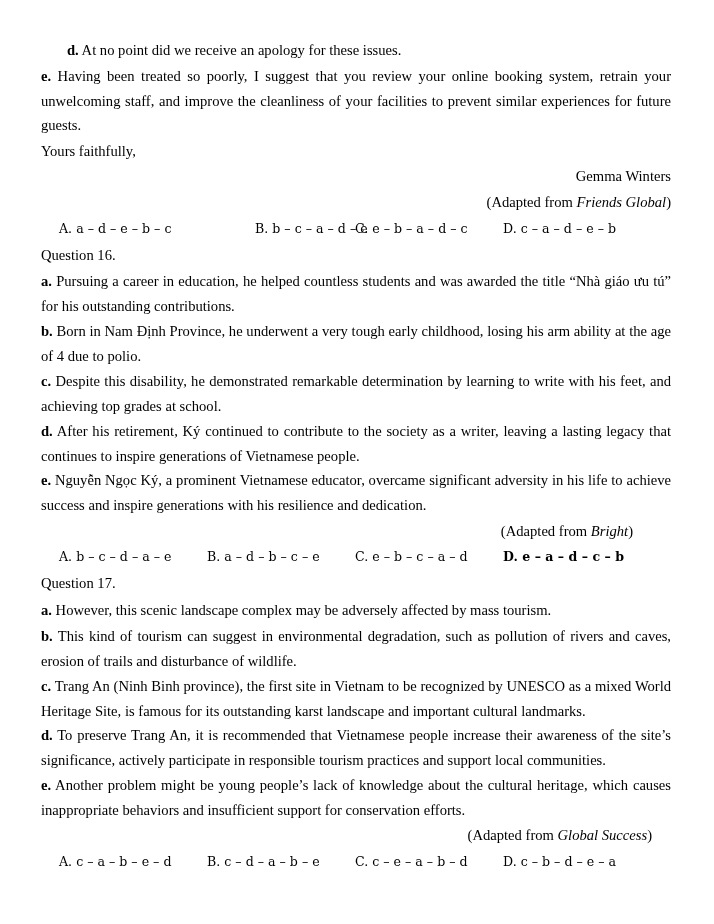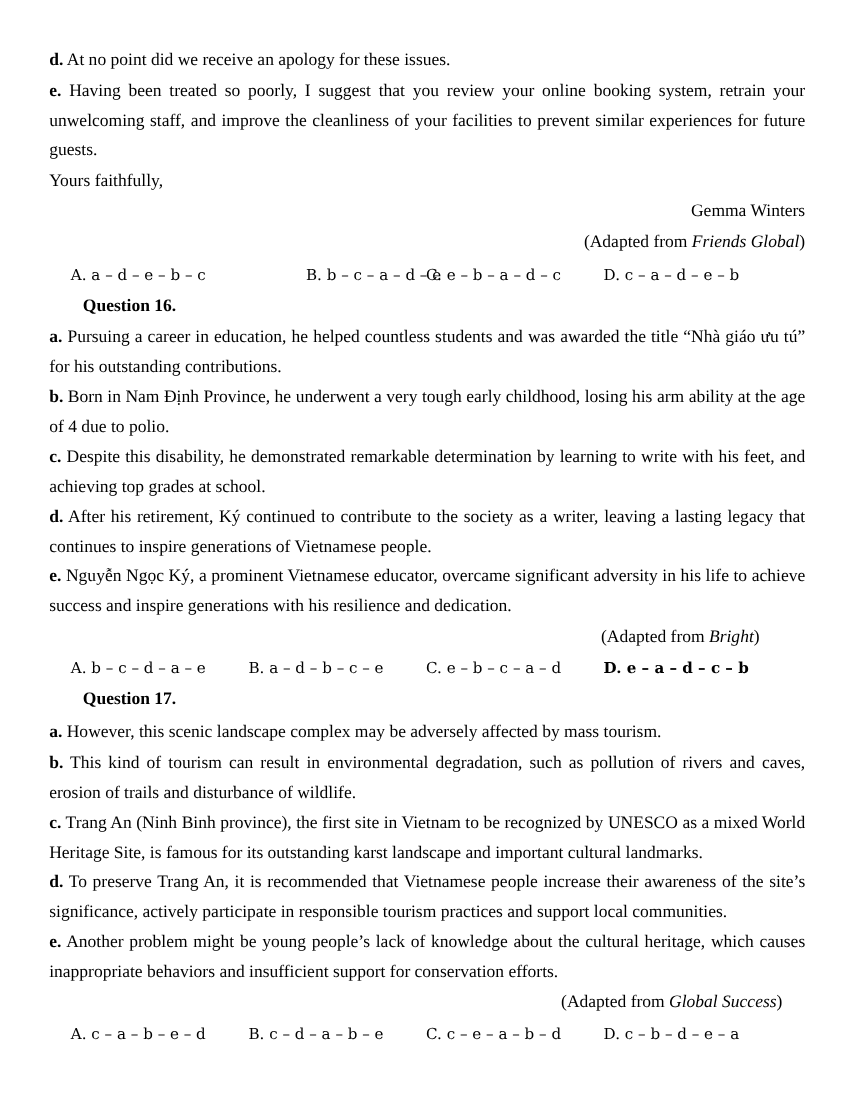--- a/index.html
+++ b/index.html
@@ -30,21 +30,21 @@
       white-space: nowrap;
     }
     .para {
       position: absolute;
       left: 0;
       width: 630px;
       line-height: 24.5px;
       text-align: justify;
     }
     .para .lbl, .line .lbl { font-weight: bold; }
-    .q-title { font-weight: bold; margin-left: 28px; }
+    .q-title { font-weight: normal; }
     .source {
       position: absolute;
       right: 0;
       text-align: right;
       line-height: 24px;
       white-space: nowrap;
     }
     .source i { font-style: italic; }
     .options {
       position: absolute;
@@ -58,21 +58,21 @@
     .opt {
       position: absolute;
       top: 0;
     }
   </style>
 </head>
 <body>
 
 <div class="page">
 
-  <div class="para" style="top:38px;">
+  <div class="para" style="top:38px;margin-left:26px;">
     <span class="lbl">d.</span><span> At no point did we receive an apology for these issues.</span>
   </div>
   <div class="para" style="top:64px;">
     <span class="lbl">e.</span><span> Having been treated so poorly, I suggest that you review your online booking system, retrain your unwelcoming staff, and improve the cleanliness of your facilities to prevent similar experiences for future guests.</span>
   </div>
   <div class="line" style="top:139px;">Yours faithfully,</div>
   <div class="line" style="top:164px;text-align:right;">Gemma Winters</div>
   <div class="source" style="top:190px;">
     <span>(Adapted from </span><i>Friends Global</i><span>)</span>
   </div>
@@ -107,21 +107,21 @@
     <span class="opt" style="left:148px;"><span>B.</span> <span>a – d – b – c – e</span></span>
     <span class="opt" style="left:296px;"><span>C.</span> <span>e – b – c – a – d</span></span>
     <span class="opt" style="left:444px;font-weight:bold;"><span>D.</span> <span>e – a – d – c – b</span></span>
   </div>
 
   <div class="line q-title" style="top:571px;">Question 17.</div>
   <div class="para" style="top:598px;">
     <span class="lbl">a.</span><span> However, this scenic landscape complex may be adversely affected by mass tourism.</span>
   </div>
   <div class="para" style="top:624px;">
-    <span class="lbl">b.</span><span> This kind of tourism can result in environmental degradation, such as pollution of rivers and caves, erosion of trails and disturbance of wildlife.</span>
+    <span class="lbl">b.</span><span> This kind of tourism can suggest in environmental degradation, such as pollution of rivers and caves, erosion of trails and disturbance of wildlife.</span>
   </div>
   <div class="para" style="top:674px;">
     <span class="lbl">c.</span><span> Trang An (Ninh Binh province), the first site in Vietnam to be recognized by UNESCO as a mixed World Heritage Site, is famous for its outstanding karst landscape and important cultural landmarks.</span>
   </div>
   <div class="para" style="top:723px;">
     <span class="lbl">d.</span><span> To preserve Trang An, it is recommended that Vietnamese people increase their awareness of the site’s significance, actively participate in responsible tourism practices and support local communities.</span>
   </div>
   <div class="para" style="top:773px;">
     <span class="lbl">e.</span><span> Another problem might be young people’s lack of knowledge about the cultural heritage, which causes inappropriate behaviors and insufficient support for conservation efforts.</span>
   </div>

